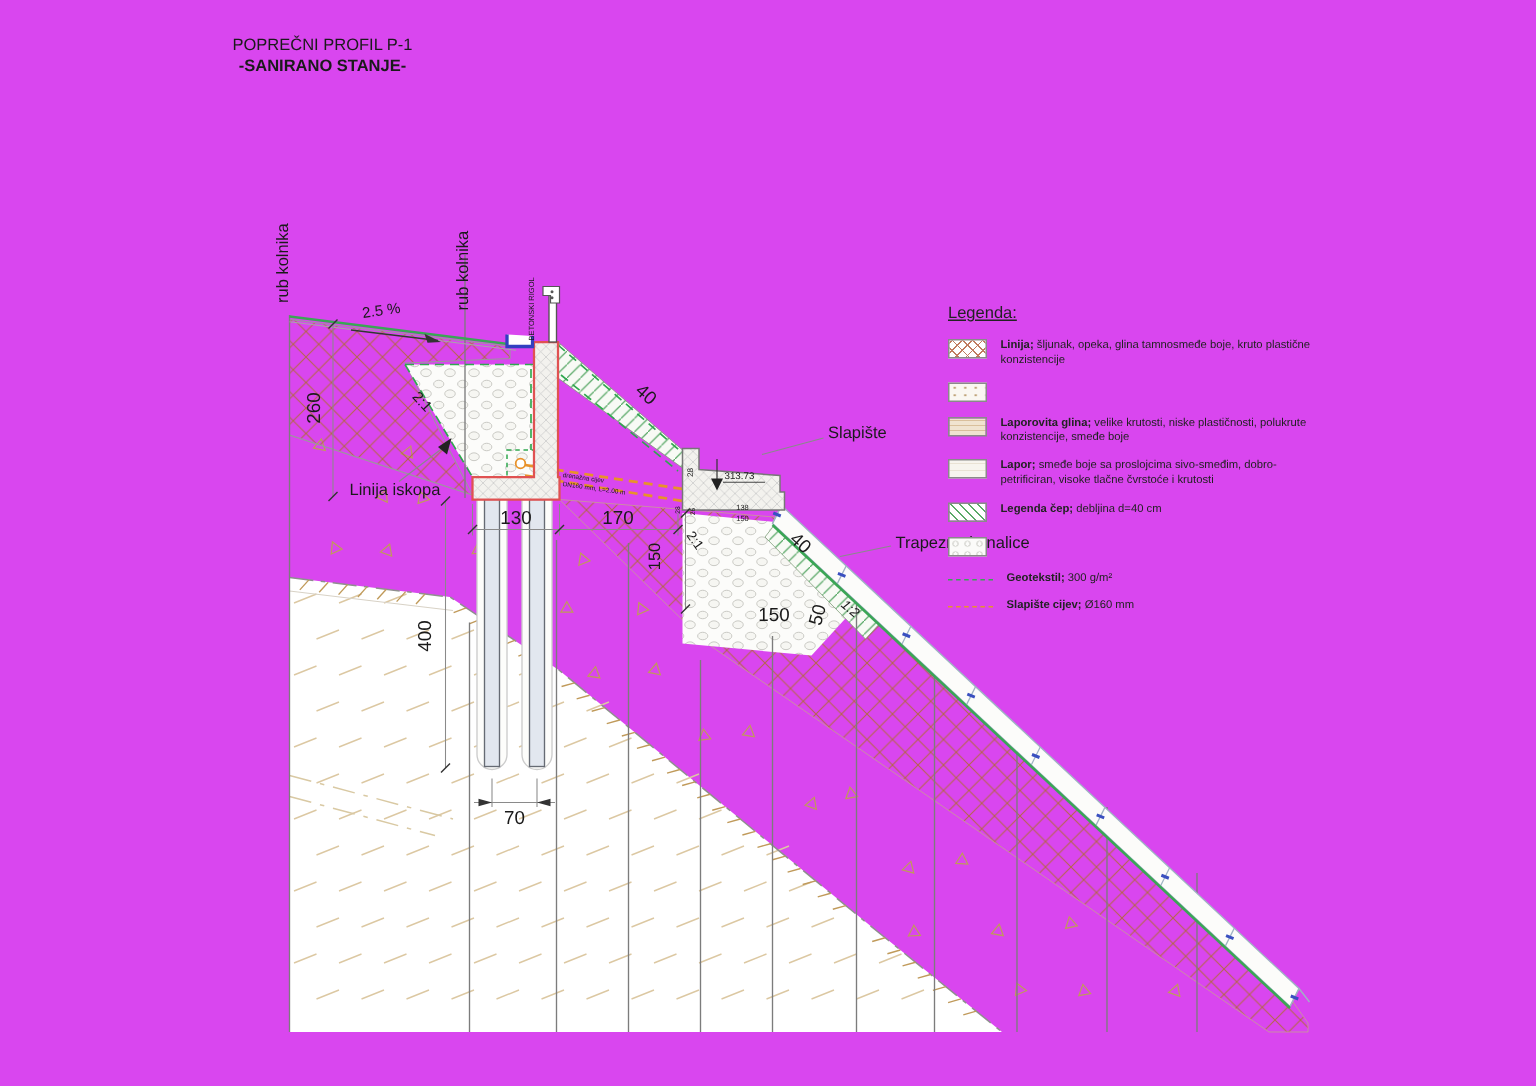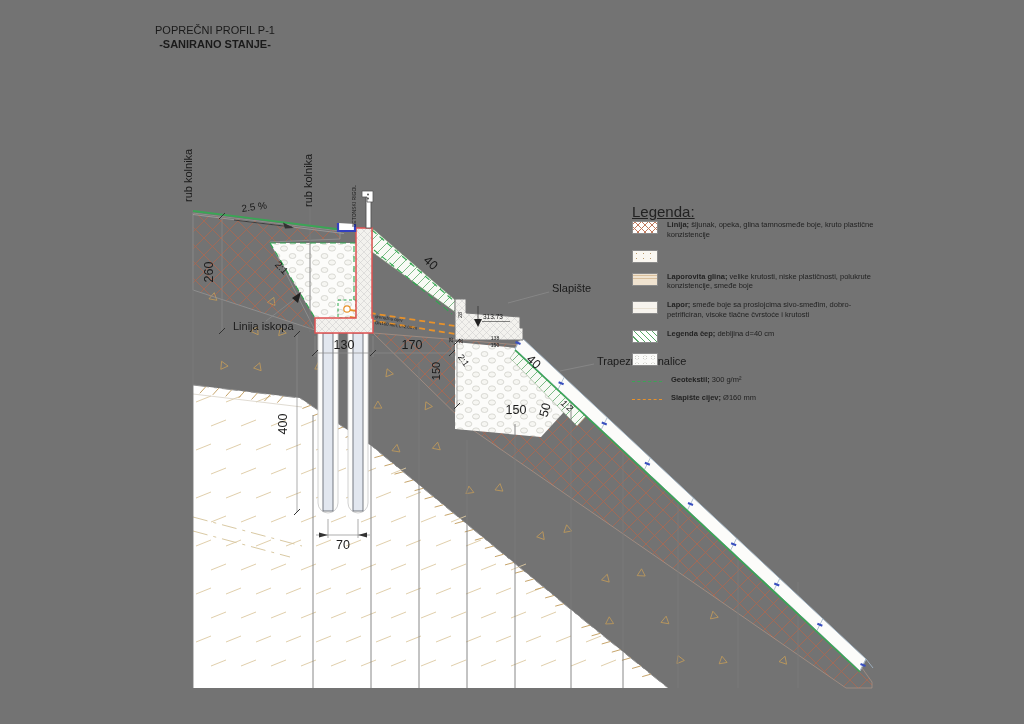--- a/index.html
+++ b/index.html
@@ -1,26 +1,26 @@
 <!DOCTYPE html>
 <html><head>
 <meta charset="utf-8">
 <style>
   html,body{margin:0;padding:0;background:#fff;width:1024px;height:724px;overflow:hidden;
     font-family:"Liberation Sans",sans-serif;}
-  #stage{position:relative;width:1024px;height:724px;background:#737373;}
+  #stage{position:relative;width:1024px;height:724px;background:#d946ef;}
   #titleblock{position:absolute;left:150px;top:24px;width:130px;text-align:center;
     font-size:11px;color:#1a1a1a;line-height:1.25;}
   #titleblock .t2{font-weight:bold;}
   svg{position:absolute;left:0;top:0;}
   svg text{font-family:"Liberation Sans",sans-serif;fill:#1a1a1a;}
   .t12{font-size:12.5px}.t11{font-size:11px}.t10{font-size:10px}.t9{font-size:9px}.t65{font-size:6.5px}.t55{font-size:5.5px}.t5{font-size:5px}
   .t45{font-size:4.5px}.t43{font-size:4.3px}
   #legend{position:absolute;left:632px;top:203px;width:252px;color:#222;}
-  #legend .ltitle{font-size:15px;text-decoration:underline;}
+  #legend .ltitle{font-size:11px;text-decoration:underline;margin-bottom:10px;}
   .lrow{display:flex;gap:9px;margin-bottom:9px;align-items:flex-start;}
   .sw{width:26px;height:13px;border:1px solid #8a8a8a;flex:0 0 auto;margin-top:1px;box-sizing:border-box;}
   .sw-nasip{background-image:repeating-linear-gradient(45deg,transparent 0 4px,#c07a5e 4px 4.8px),
             repeating-linear-gradient(-45deg,transparent 0 4px,#c07a5e 4px 4.8px);background-color:#fff;}
   .sw-pras{background-color:#faf7f1;background-image:radial-gradient(#b99a6b 0.7px,transparent 0.9px);background-size:7px 5px;}
   .sw-lapv{background:repeating-linear-gradient(0deg,#f0e3d0 0 2.6px,#d9bf9c 2.6px 3.4px);}
   .sw-lapor{background-color:#f7f4ee;background-image:repeating-linear-gradient(0deg,transparent 0 4px,#e9e2d4 4px 4.7px);}
   .sw-cep{background:repeating-linear-gradient(45deg,#fff 0 3.5px,#5aa968 3.5px 4.3px);}
   .sw-kameni{background-color:#fbfbf9;background-image:radial-gradient(circle,transparent 1.5px,#b9b9b2 1.6px,transparent 2.2px);background-size:8px 7px;}
   .sw-beton{background-image:repeating-linear-gradient(45deg,transparent 0 3px,#c9c9c9 3px 3.7px),

